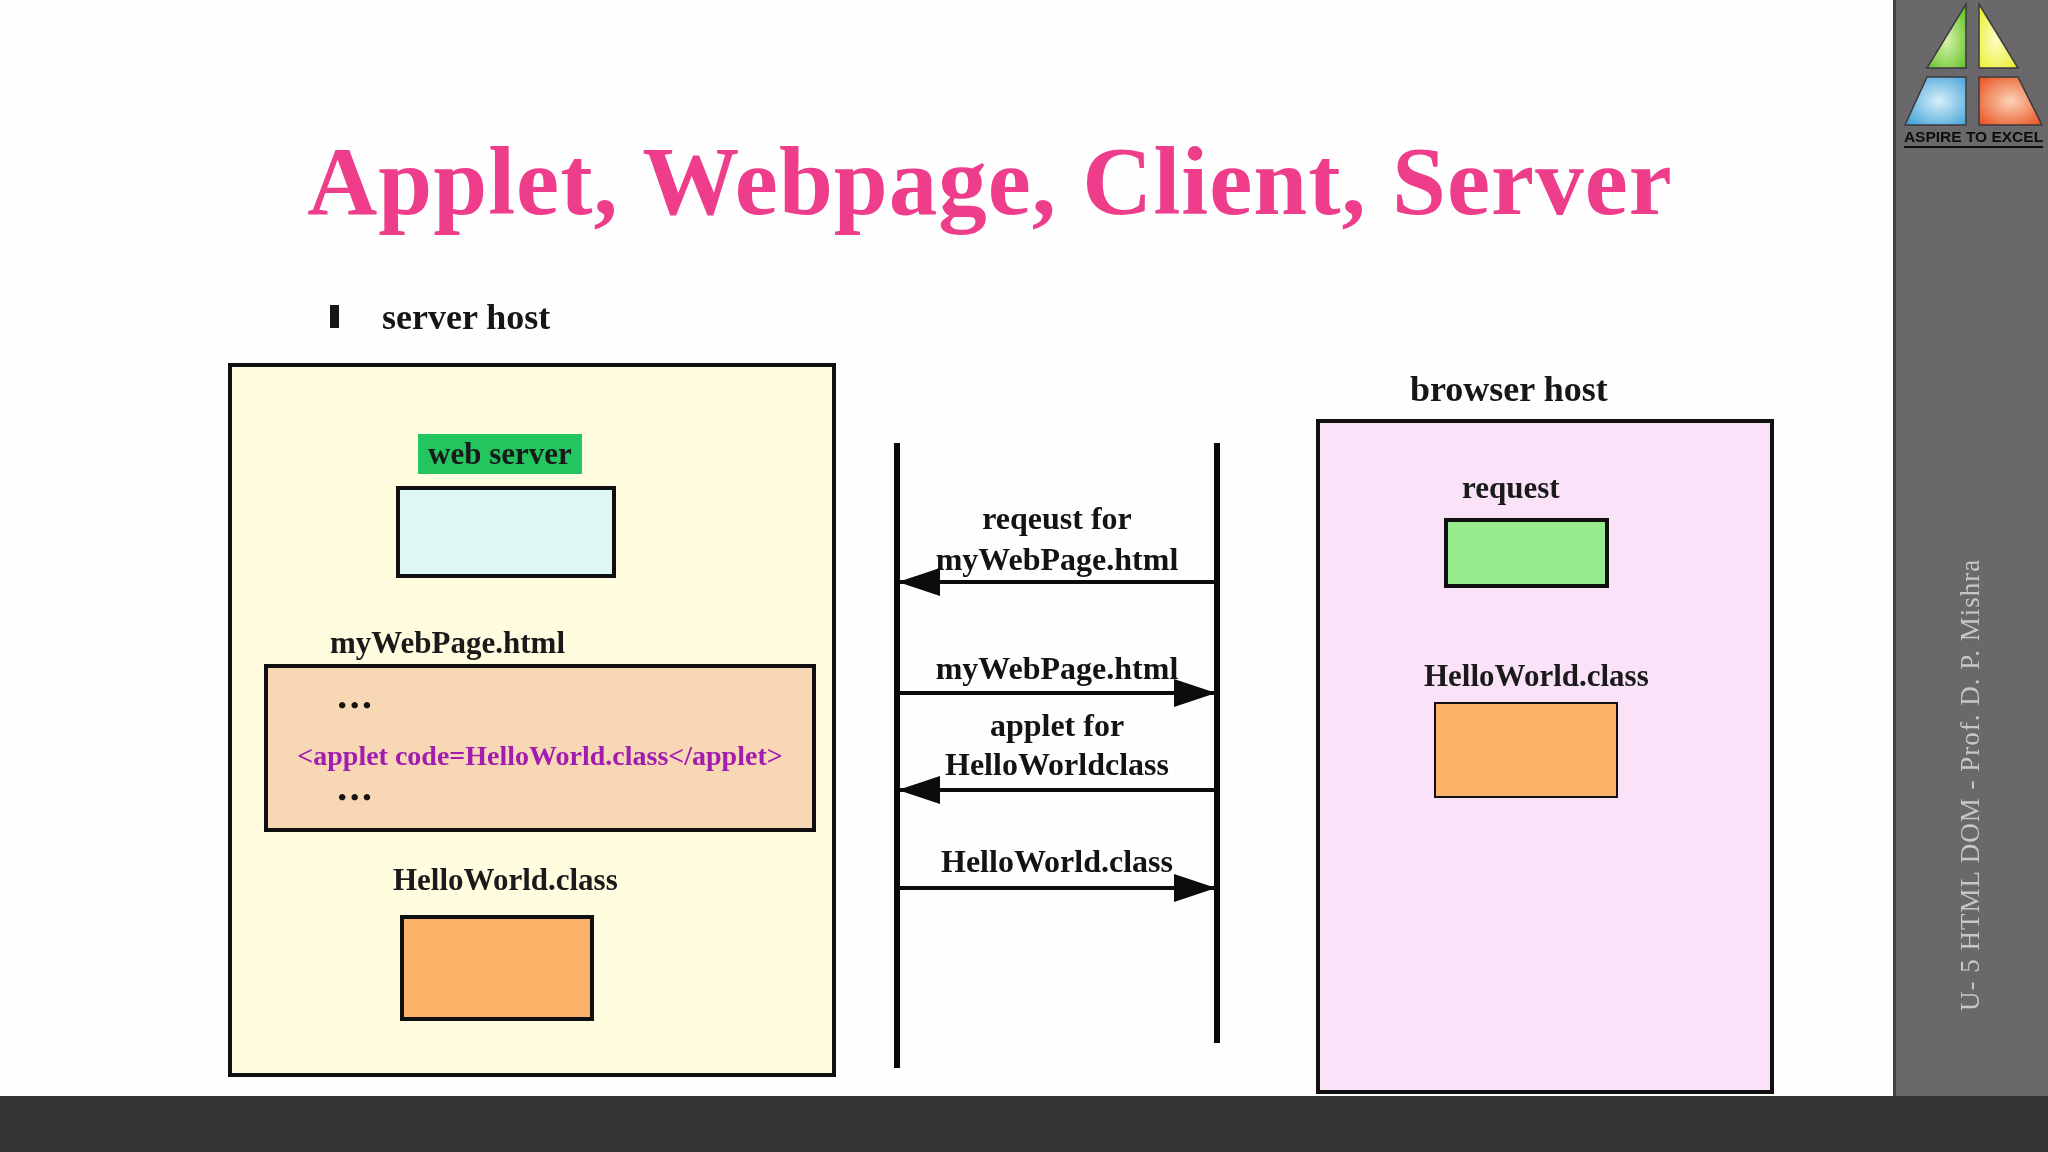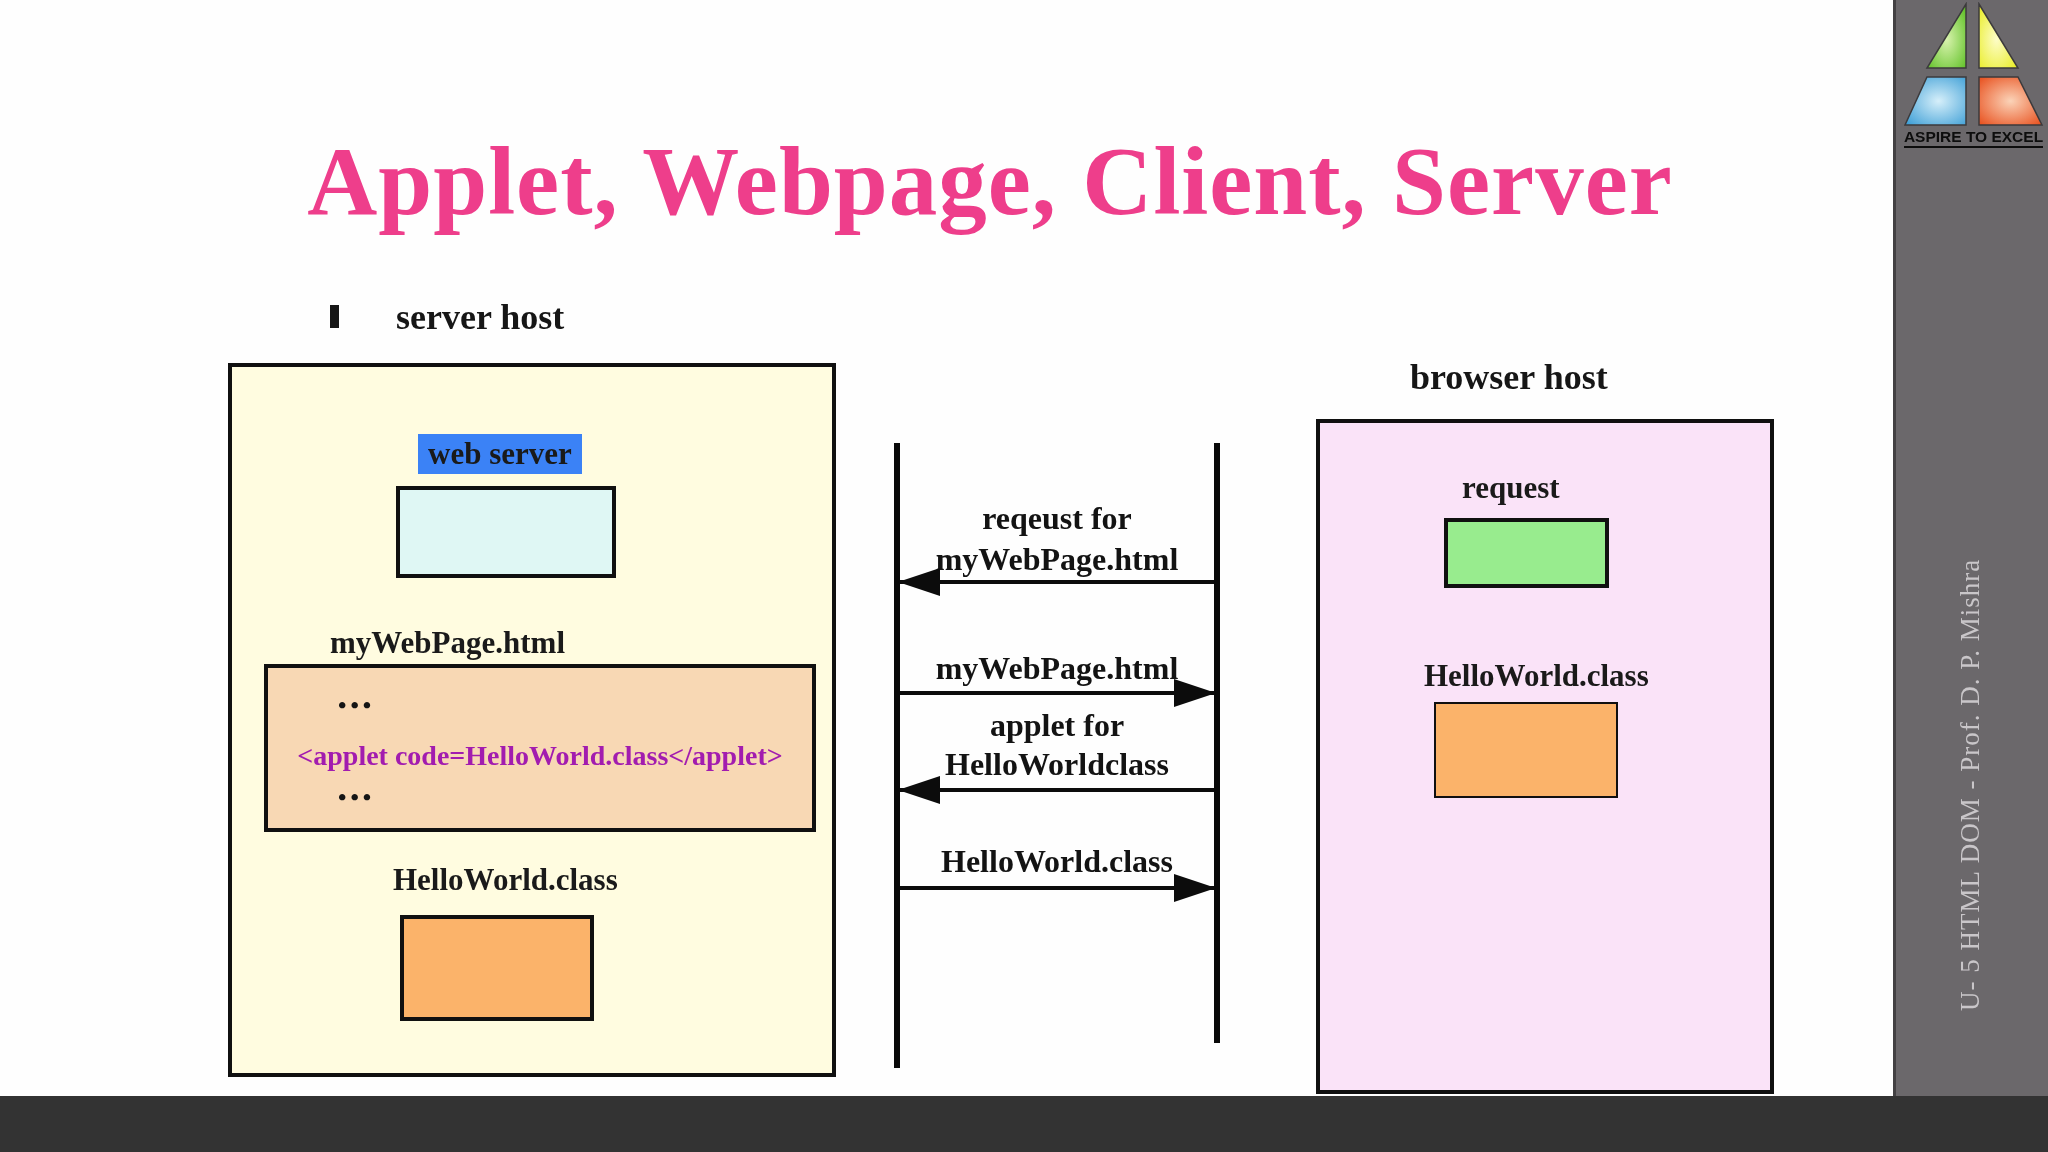--- a/index.html
+++ b/index.html
@@ -9,30 +9,30 @@
   }
   .abs{position:absolute;}
   .nowrap{white-space:nowrap;}
 
   .title{
     left:160px;top:126px;width:1660px;text-align:center;
     font-size:97px;font-weight:bold;color:#ee3e8b;letter-spacing:1px;
   }
 
   
-  .server-caption{left:330px;top:296px;display:flex;align-items:flex-start;gap:14px;}
+  .server-caption{left:330px;top:296px;display:flex;align-items:flex-start;}
   .caption-bullet{width:9px;height:23px;background:#161616;margin-top:9px;}
   .server-caption .cap-text{margin-left:43px;font-size:36px;font-weight:bold;color:#161616;}
 
   
   .server-box{left:228px;top:363px;width:600px;height:706px;background:#fffce0;border:4px solid #101010;}
   .browser-box{left:1316px;top:419px;width:450px;height:667px;background:#fae3f8;border:4px solid #101010;}
 
   .label{font-size:31px;font-weight:bold;color:#1a1a1a;}
-  .hl{background:#3b82f6;padding:2px 10px;}
+  .hl{background:#22c55e;padding:2px 10px;}
 
   .webserver-label{left:418px;top:434px;}
   .cyan-box{left:396px;top:486px;width:212px;height:84px;background:#dff7f4;border:4px solid #101010;}
   .mywebpage-label{left:330px;top:625px;}
   .peach-box{left:264px;top:664px;width:544px;height:160px;background:#f8d8b4;border:4px solid #101010;}
   .dots{position:absolute;left:70px;font-size:24px;font-weight:bold;letter-spacing:4px;color:#151515;}
   .dots.d1{top:24px;}
   .dots.d2{top:116px;}
   .applet-code{position:absolute;left:0;top:72px;width:100%;text-align:center;font-size:28px;font-weight:bold;color:#a21caf;}
   .hw-label-server{left:393px;top:862px;}
@@ -42,21 +42,21 @@
   .vline{width:6px;background:#090909;}
   .vline.left{left:894px;top:443px;height:625px;}
   .vline.right{left:1214px;top:443px;height:600px;}
   .hline{height:4px;background:#0c0c0c;left:900px;width:314px;}
   .arrowhead{width:0;height:0;border-top:14px solid transparent;border-bottom:14px solid transparent;}
   .arrowhead.west{border-right:42px solid #0c0c0c;left:898px;}
   .arrowhead.east{border-left:42px solid #0c0c0c;left:1174px;}
   .msg-label{left:897px;width:320px;text-align:center;font-size:32px;font-weight:bold;color:#131313;}
 
   
-  .browserhost-caption{left:1410px;top:356px;font-size:36px;font-weight:bold;color:#161616;}
+  .browserhost-caption{left:1410px;top:368px;font-size:36px;font-weight:bold;color:#161616;}
   .browser-label{left:1462px;top:470px;}
   .green-box{left:1444px;top:518px;width:157px;height:62px;background:#98ec8e;border:4px solid #101010;}
   .hw-label-browser{left:1424px;top:658px;}
   .orange-box-b{left:1434px;top:702px;width:180px;height:92px;background:#fbb36a;border:2px solid #101010;}
 
   
   .sidebar{left:1893px;top:0;width:155px;height:1152px;background:#6b686b;border-left:3px solid #434143;}
   .logo{position:absolute;left:3px;top:2px;width:149px;height:126px;}
   .logo-text{position:absolute;left:0;top:128px;width:100%;text-align:center;
     font-family:"Liberation Sans", sans-serif;font-size:15.5px;font-weight:bold;color:#0d0d0d;}

